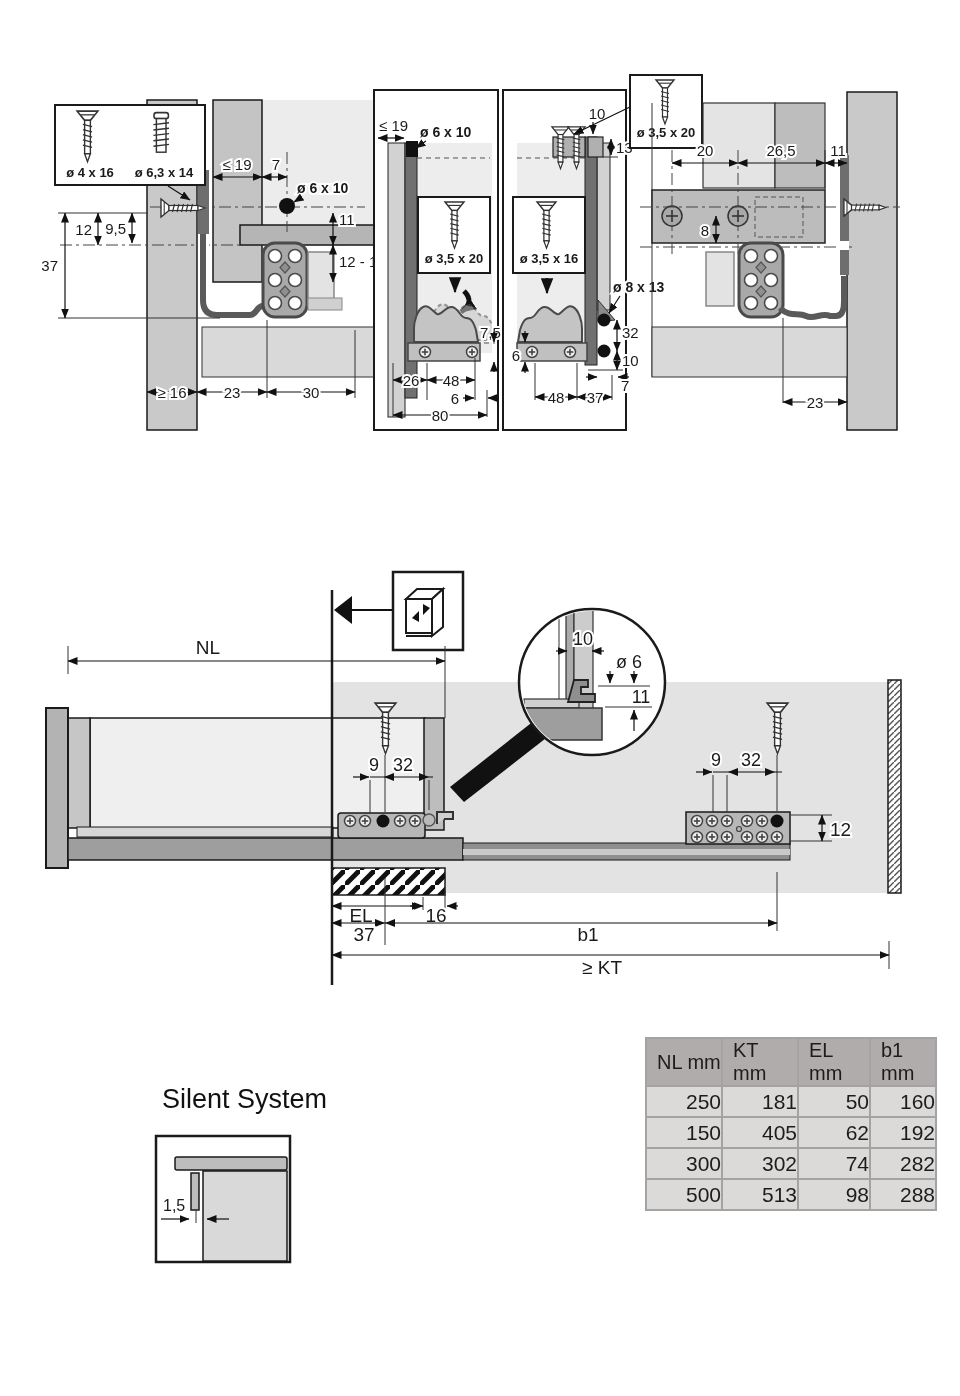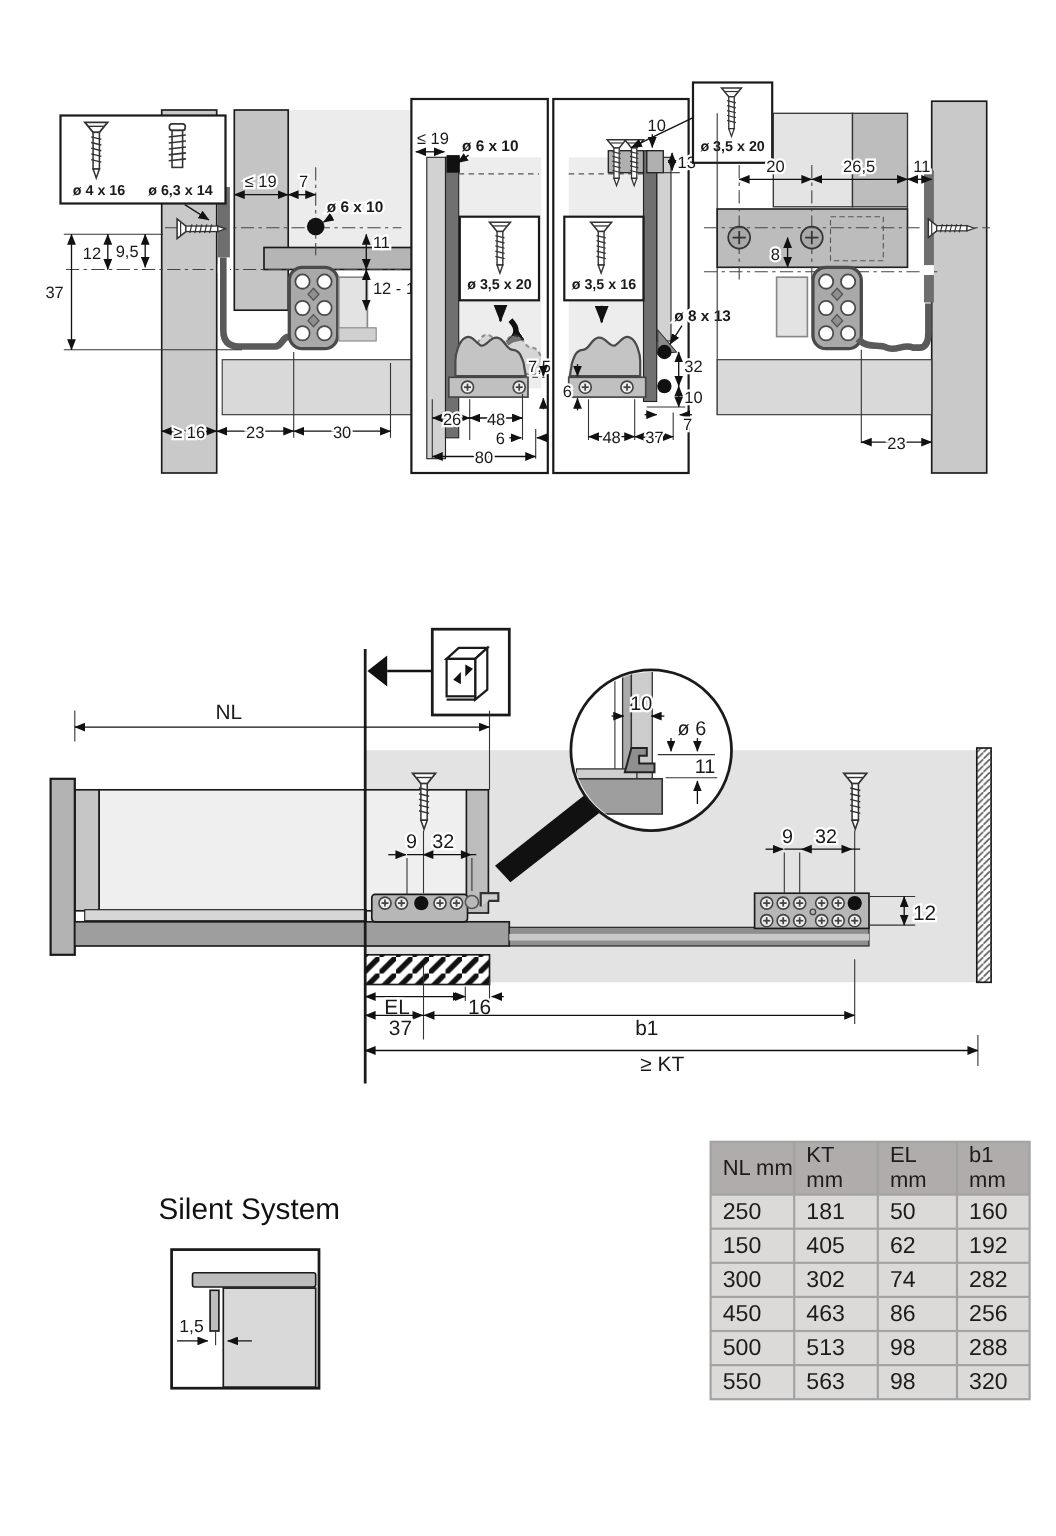--- a/index.html
+++ b/index.html
@@ -11,24 +11,24 @@
   text.db {font-size:13px;font-weight:bold;}
   text.db2{font-size:14px;font-weight:bold;}
   text.dg {font-size:19px;}
   text.dm {font-size:18px;}
   .dl{stroke:#111;stroke-width:1.2;fill:none;}
   .xl{stroke:#333;stroke-width:1;fill:none;}
   .dd{stroke:#444;stroke-width:1;fill:none;stroke-dasharray:12 4 3 4;}
   .ds{stroke:#555;stroke-width:1.2;fill:none;stroke-dasharray:5 4;}
   .o15{stroke:#1a1a1a;stroke-width:1.5;}
   .o2 {stroke:#1a1a1a;stroke-width:2;}
-  #silent-title{position:absolute;left:144px;top:1084px;font-size:27px;color:#111;}
+  #silent-title{position:absolute;left:162px;top:1084px;font-size:27px;color:#111;}
   #spec-table{position:absolute;left:645px;top:1037px;border-collapse:separate;border-spacing:2px;background:#a3a3a3;}
   #spec-table th{background:#b0acac;font-weight:normal;text-align:left;padding:0 0 0 10px;height:29px;font-size:20px;color:#1c1c1c;}
-  #spec-table td{background:#dbdad9;text-align:left;padding:0 0 0 10px;height:29px;font-size:21px;color:#1c1c1c;}
+  #spec-table td{background:#dbdad9;text-align:right;padding:0 0 0 10px;height:29px;font-size:21px;color:#1c1c1c;}
 </style>
 </head>
 <body>
 
 <div class="page">
 
 <svg width="960" height="1020" viewBox="0 0 960 1020">
   <defs>
     <marker id="arw" viewBox="0 0 10 8" refX="9.5" refY="4" markerWidth="10" markerHeight="8" markerUnits="userSpaceOnUse" orient="auto-start-reverse">
       <path d="M0,0 L10,4 L0,8 z" fill="#111"></path>
@@ -442,33 +442,21 @@
           <td>62</td>
           <td>192</td>
         </tr>
     <tr>
           <td>300</td>
           <td>302</td>
           <td>74</td>
           <td>282</td>
         </tr>
     <tr>
-          <td>450</td>
-          <td>463</td>
-          <td>86</td>
-          <td>256</td>
-        </tr>
-    <tr>
           <td>500</td>
           <td>513</td>
           <td>98</td>
           <td>288</td>
         </tr>
-    <tr>
-          <td>550</td>
-          <td>563</td>
-          <td>98</td>
-          <td>320</td>
-        </tr>
   </tbody>
 </table>
 
 </div>
 
 </body></html>

